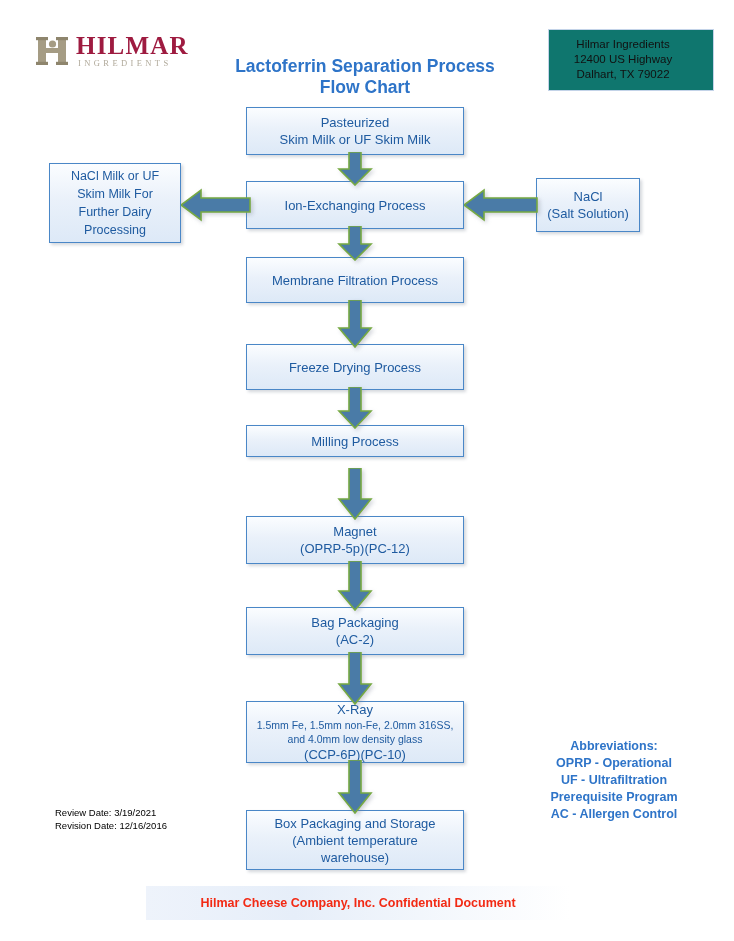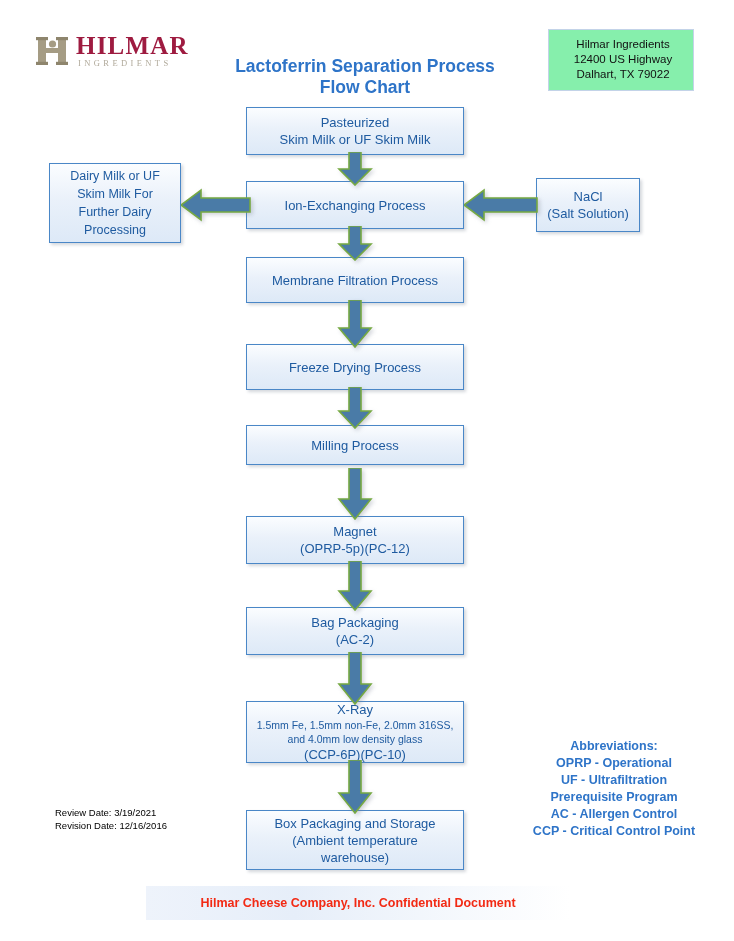--- a/index.html
+++ b/index.html
@@ -63,22 +63,22 @@
     color: #2e74c8;
     line-height: 21px;
   }
 
   
   #address-box {
     position: absolute;
     left: 548px;
     top: 29px;
     width: 140px;
-    padding: 7px 0 8px 4px;
-    background: #86efac;
+    padding: 7px 20px 8px 4px;
+    background: #0f766e;
     border: 1px solid #c3d3e8;
     text-align: center;
     font-size: 11.5px;
     color: #111111;
     line-height: 15px;
   }
 
   
   .pbox {
     position: absolute;
@@ -183,40 +183,40 @@
 <div class="pbox" style="left:246px; top:107px; width:218px; height:48px;">
   <span class="l1">Pasteurized</span>
   <span class="l2">Skim Milk or UF Skim Milk</span>
 </div>
 
 <div class="pbox" style="left:246px; top:181px; width:218px; height:48px;">
   <span class="l1">Ion-Exchanging Process</span>
 </div>
 
 <div class="pbox" style="left:49px; top:163px; width:132px; height:80px; font-size:12.5px; line-height:18px;">
-  <span class="l1">Dairy Milk or UF</span>
+  <span class="l1">NaCl Milk or UF</span>
   <span class="l2">Skim Milk For</span>
   <span class="l3">Further Dairy</span>
   <span class="l3">Processing</span>
 </div>
 
 <div class="pbox" style="left:536px; top:178px; width:104px; height:54px;">
   <span class="l1">NaCl</span>
   <span class="l2">(Salt Solution)</span>
 </div>
 
 <div class="pbox" style="left:246px; top:257px; width:218px; height:46px;">
   <span class="l1">Membrane Filtration Process</span>
 </div>
 
 <div class="pbox" style="left:246px; top:344px; width:218px; height:46px;">
   <span class="l1">Freeze Drying Process</span>
 </div>
 
-<div class="pbox" style="left:246px; top:425px; width:218px; height:40px;">
+<div class="pbox" style="left:246px; top:425px; width:218px; height:32px;">
   <span class="l1">Milling Process</span>
 </div>
 
 <div class="pbox" style="left:246px; top:516px; width:218px; height:48px;">
   <span class="l1">Magnet</span>
   <span class="l2">(OPRP-5p)(PC-12)</span>
 </div>
 
 <div class="pbox" style="left:246px; top:607px; width:218px; height:48px;">
   <span class="l1">Bag Packaging</span>
@@ -275,21 +275,20 @@
 <svg class="arrow-down" style="left:337px; top:760px; height:54px;" viewBox="0 0 36 54" preserveAspectRatio="none">
   <polygon points="12,0 24,0 24,33 34,33 18,53 2,33 12,33" fill="#4a7ba7" stroke="#76a942" stroke-width="1.6"></polygon>
 </svg>
 
 <div id="abbrev">
   <div>Abbreviations:</div>
   <div>OPRP - Operational</div>
   <div>UF - Ultrafiltration</div>
   <div>Prerequisite Program</div>
   <div>AC - Allergen Control</div>
-  <div>CCP - Critical Control Point</div>
 </div>
 
 <div id="dates">
   <div>Review Date: 3/19/2021</div>
   <div>Revision Date: 12/16/2016</div>
 </div>
 
 <div id="footer-bar">
   <span class="txt">Hilmar Cheese Company, Inc. Confidential Document</span>
 </div>

